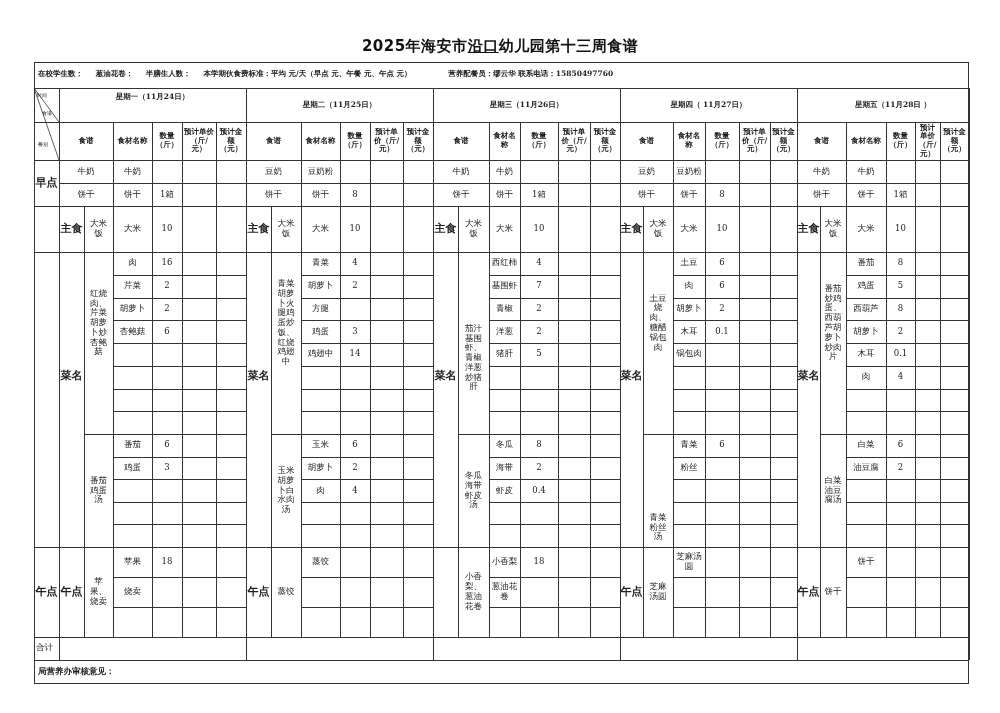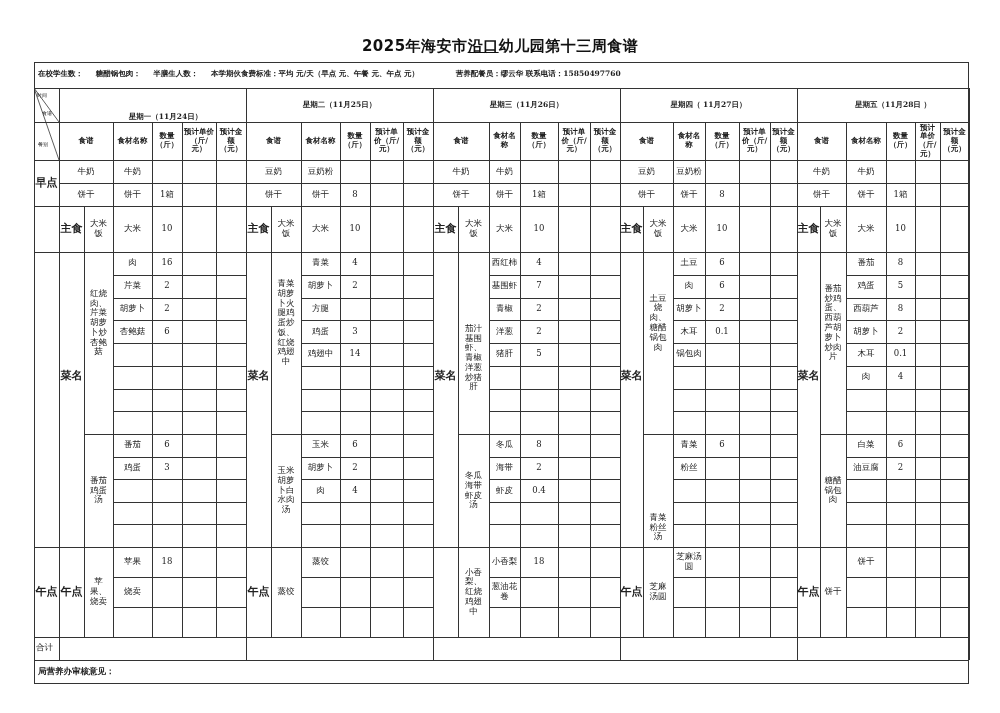--- a/index.html
+++ b/index.html
@@ -25,39 +25,39 @@
 <body>
 
 <div class="title">
   <span>2025年海安市</span><span class="ul">沿口</span><span>幼儿园第十三周食谱</span>
 </div>
 
 <div class="outer"></div>
 
 <div class="info">
   <span>在校学生数：</span>
-  <span>糖醋锅包肉：</span>
+  <span>葱油花卷：</span>
   <span>半膳生人数：</span>
   <span>本学期伙食费标准：平均  元/天（早点  元、午餐   元、午点  元）</span>
   <span style="margin-left:24px">营养配餐员：缪云华  联系电话：15850497760</span>
 </div>
 
 <div id="grid">
     <div class="hl" style="left: 34px; top: 88px; width: 935px;"></div>
     <div class="hl" style="left: 34px; top: 122px; width: 935px;"></div>
     <div class="hl" style="left: 34px; top: 160px; width: 935px;"></div>
     <div class="hl" style="left: 59px; top: 183px; width: 910px;"></div>
     <div class="hl" style="left: 34px; top: 206px; width: 935px;"></div>
     <div class="hl" style="left: 34px; top: 252px; width: 935px;"></div>
     <div class="hl" style="left: 34px; top: 547px; width: 935px;"></div>
     <div class="hl" style="left: 34px; top: 637px; width: 935px;"></div>
     <div class="hl" style="left: 34px; top: 660px; width: 935px;"></div>
     <div class="vl" style="left: 59px; top: 88px; height: 549px;"></div>
     <div class="vl" style="left: 246px; top: 88px; height: 572px;"></div>
-    <div class="c hdr" style="left: 59px; top: 100px; width: 187px; height: 34px; margin-left: 13px;">星期一（11月24日）</div>
+    <div class="c hdr" style="left: 59px; top: 80px; width: 187px; height: 34px;">星期一（11月24日）</div>
     <div class="c hdr" style="left: 59px; top: 122px; width: 54px; height: 38px; padding: 0px 2px;">食谱</div>
     <div class="vl" style="left: 113px; top: 122px; height: 425px;"></div>
     <div class="c hdr" style="left: 113px; top: 122px; width: 39px; height: 38px; padding: 0px 2px;">食材名称</div>
     <div class="vl" style="left: 152px; top: 122px; height: 425px;"></div>
     <div class="c hdr" style="left: 152px; top: 122px; width: 30px; height: 38px; padding: 0px 2px;">数量（斤）</div>
     <div class="vl" style="left: 182px; top: 122px; height: 425px;"></div>
     <div class="c hdr" style="left: 182px; top: 122px; width: 34px; height: 38px; padding: 0px 2px;">预计单价（斤/元）</div>
     <div class="vl" style="left: 216px; top: 122px; height: 425px;"></div>
     <div class="c hdr" style="left: 216px; top: 122px; width: 30px; height: 38px; padding: 0px 2px;">预计金额（元）</div>
     <div class="c" style="left: 59px; top: 160px; width: 54px; height: 23px;">牛奶</div>
@@ -305,21 +305,21 @@
     <div class="hl" style="left: 489px; top: 501.8px; width: 131px;"></div>
     <div class="c" style="left: 489px; top: 501.8px; width: 31px; height: 22.6px;"></div>
     <div class="c" style="left: 520px; top: 501.8px; width: 38px; height: 22.6px;"></div>
     <div class="hl" style="left: 489px; top: 524.4px; width: 131px;"></div>
     <div class="c" style="left: 489px; top: 524.4px; width: 31px; height: 22.6px;"></div>
     <div class="c" style="left: 520px; top: 524.4px; width: 38px; height: 22.6px;"></div>
     <div class="vl" style="left: 520px; top: 547px; height: 90px;"></div>
     <div class="vl" style="left: 558px; top: 547px; height: 90px;"></div>
     <div class="vl" style="left: 590px; top: 547px; height: 90px;"></div>
     <div class="vl" style="left: 489px; top: 547px; height: 90px;"></div>
-    <div class="c" style="left: 458px; top: 547px; width: 31px; height: 90px; padding: 0px 3px;">小香梨、红烧鸡翅中</div>
+    <div class="c" style="left: 458px; top: 547px; width: 31px; height: 90px; padding: 0px 3px;">小香梨、葱油花卷</div>
     <div class="c" style="left: 489px; top: 547px; width: 31px; height: 30px;">小香梨</div>
     <div class="c" style="left: 520px; top: 547px; width: 38px; height: 30px;">18</div>
     <div class="hl" style="left: 489px; top: 577px; width: 131px;"></div>
     <div class="c" style="left: 489px; top: 577px; width: 31px; height: 30px;">葱油花卷</div>
     <div class="c" style="left: 520px; top: 577px; width: 38px; height: 30px;"></div>
     <div class="hl" style="left: 489px; top: 607px; width: 131px;"></div>
     <div class="c" style="left: 489px; top: 607px; width: 31px; height: 30px;"></div>
     <div class="c" style="left: 520px; top: 607px; width: 38px; height: 30px;"></div>
     <div class="vl" style="left: 620px; top: 88px; height: 572px;"></div>
     <div class="vl" style="left: 797px; top: 88px; height: 572px;"></div>
@@ -466,21 +466,21 @@
     <div class="c" style="left: 886px; top: 343px; width: 29px; height: 22.75px;">0.1</div>
     <div class="hl" style="left: 846px; top: 365.75px; width: 123px;"></div>
     <div class="c" style="left: 846px; top: 365.75px; width: 40px; height: 22.75px;">肉</div>
     <div class="c" style="left: 886px; top: 365.75px; width: 29px; height: 22.75px;">4</div>
     <div class="hl" style="left: 846px; top: 388.5px; width: 123px;"></div>
     <div class="c" style="left: 846px; top: 388.5px; width: 40px; height: 22.75px;"></div>
     <div class="c" style="left: 886px; top: 388.5px; width: 29px; height: 22.75px;"></div>
     <div class="hl" style="left: 846px; top: 411.25px; width: 123px;"></div>
     <div class="c" style="left: 846px; top: 411.25px; width: 40px; height: 22.75px;"></div>
     <div class="c" style="left: 886px; top: 411.25px; width: 29px; height: 22.75px;"></div>
-    <div class="c" style="left: 820px; top: 434px; width: 26px; height: 113px; padding: 0px 3px;">糖醋锅包肉</div>
+    <div class="c" style="left: 820px; top: 434px; width: 26px; height: 113px; padding: 0px 3px;">白菜油豆腐汤</div>
     <div class="c" style="left: 846px; top: 434px; width: 40px; height: 22.6px;">白菜</div>
     <div class="c" style="left: 886px; top: 434px; width: 29px; height: 22.6px;">6</div>
     <div class="hl" style="left: 846px; top: 456.6px; width: 123px;"></div>
     <div class="c" style="left: 846px; top: 456.6px; width: 40px; height: 22.6px;">油豆腐</div>
     <div class="c" style="left: 886px; top: 456.6px; width: 29px; height: 22.6px;">2</div>
     <div class="hl" style="left: 846px; top: 479.2px; width: 123px;"></div>
     <div class="c" style="left: 846px; top: 479.2px; width: 40px; height: 22.6px;"></div>
     <div class="c" style="left: 886px; top: 479.2px; width: 29px; height: 22.6px;"></div>
     <div class="hl" style="left: 846px; top: 501.8px; width: 123px;"></div>
     <div class="c" style="left: 846px; top: 501.8px; width: 40px; height: 22.6px;"></div>

